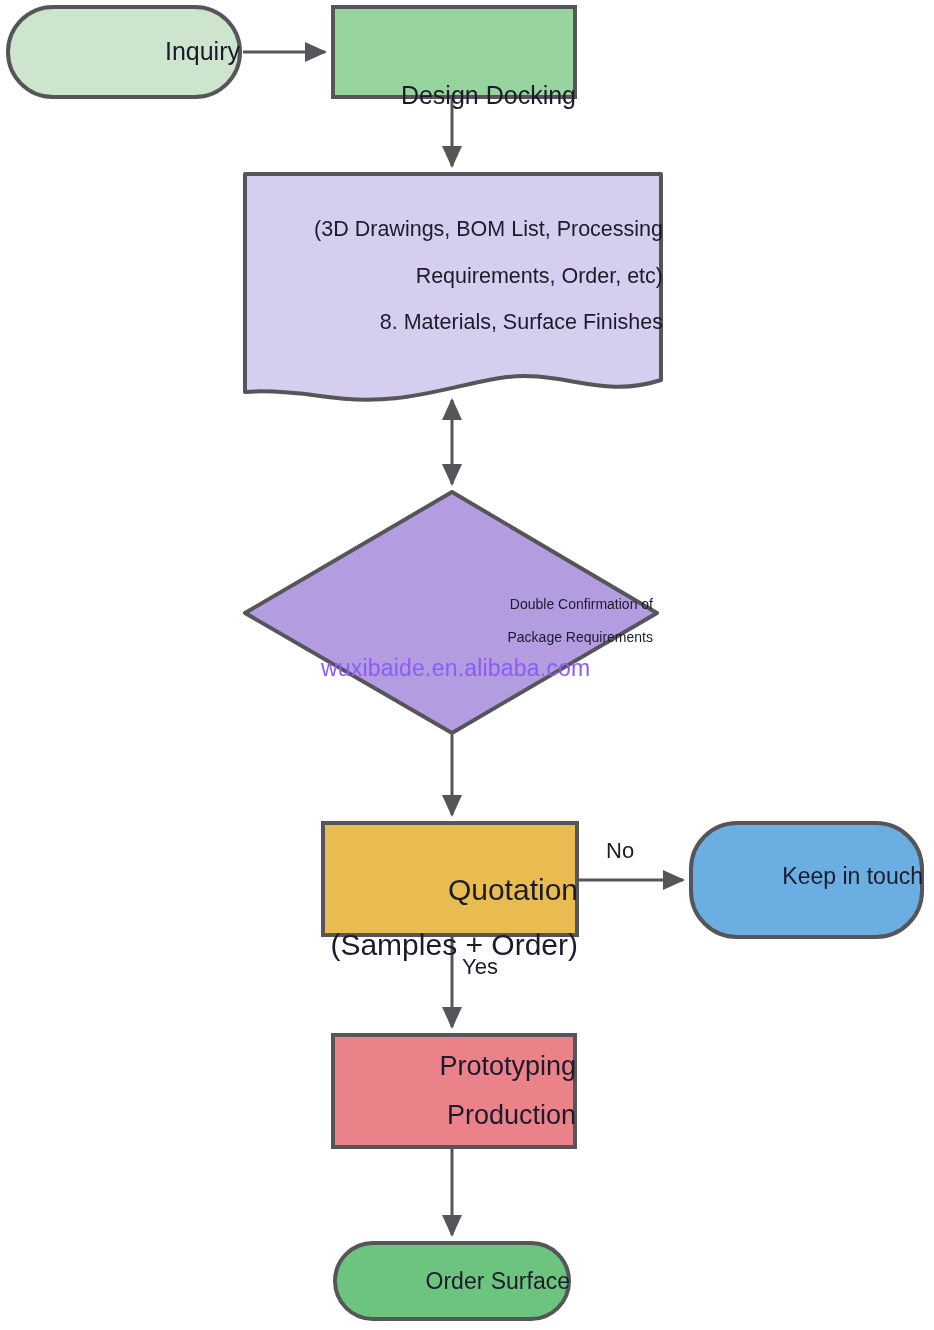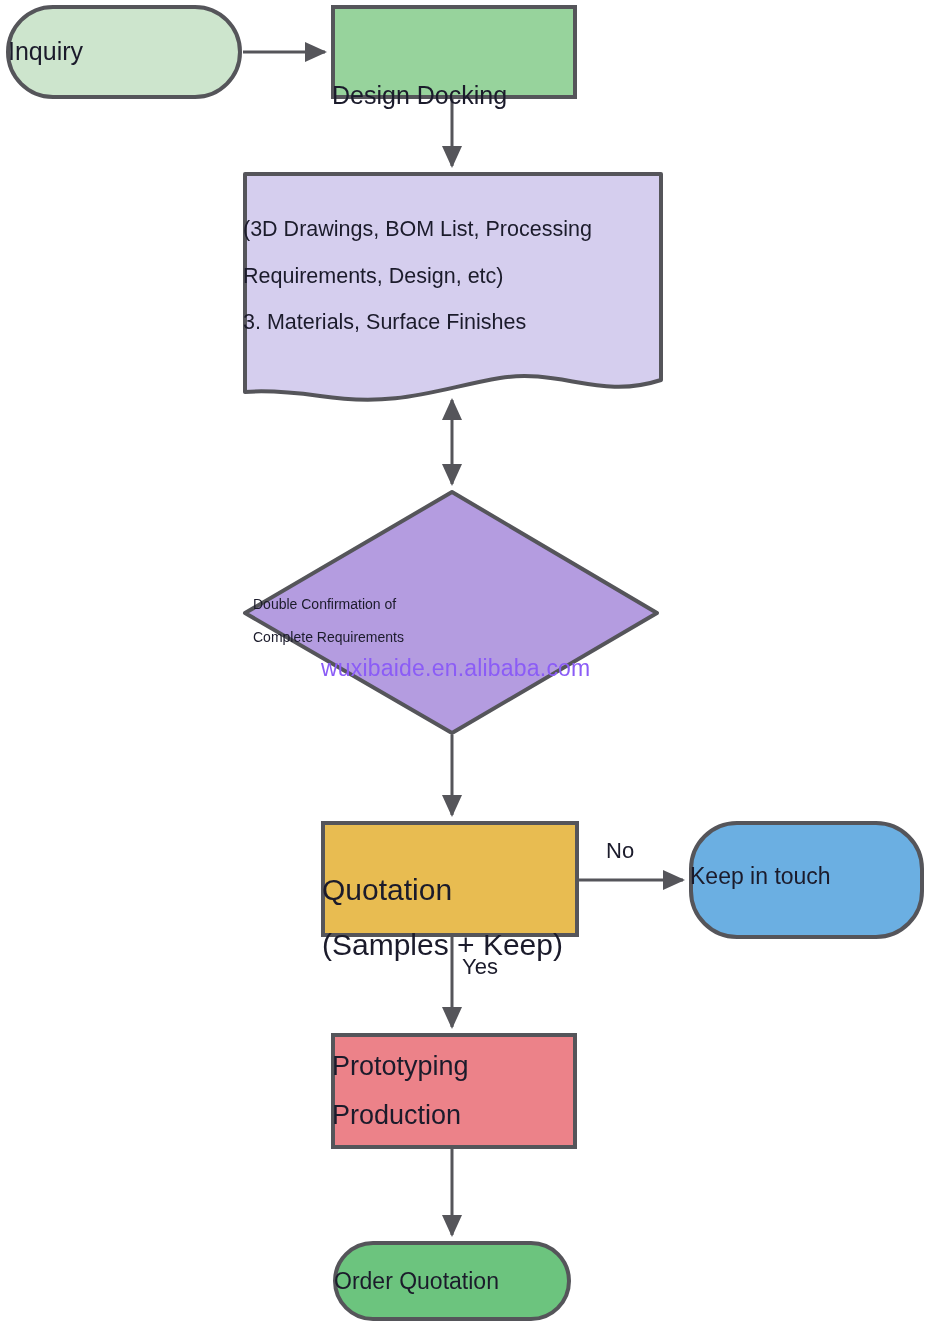--- a/index.html
+++ b/index.html
@@ -22,21 +22,21 @@
     position: absolute;
     left: 0;
     top: 0;
     width: 934px;
     height: 1330px;
   }
   .node-label {
     position: absolute;
     display: flex;
     flex-direction: column;
-    align-items: flex-start;
+    align-items: flex-end;
     justify-content: center;
     text-align: center;
     color: #1b1b2b;
     pointer-events: none;
     white-space: nowrap;
   }
   .node-label .line {
     display: block;
     line-height: 1.42;
   }
@@ -126,45 +126,45 @@
   <div class="node-label lbl-inquiry">
     <span class="line">Inquiry</span>
   </div>
 
   <div class="node-label lbl-design">
     <span class="line">Design Docking</span>
   </div>
 
   <div class="node-label lbl-doc">
     <span class="line">(3D Drawings, BOM List, Processing</span>
-    <span class="line">Requirements, Design, etc)</span>
-    <span class="line">3. Materials, Surface Finishes</span>
+    <span class="line">Requirements, Order, etc)</span>
+    <span class="line">8. Materials, Surface Finishes</span>
   </div>
 
   <div class="node-label lbl-diamond">
     <span class="line">Double Confirmation of</span>
-    <span class="line">Complete Requirements</span>
+    <span class="line">Package Requirements</span>
   </div>
 
   <div class="node-label lbl-quotation">
     <span class="line">Quotation</span>
-    <span class="line">(Samples + Keep)</span>
+    <span class="line">(Samples + Order)</span>
   </div>
 
   <div class="node-label lbl-keep">
     <span class="line">Keep in touch</span>
   </div>
 
   <div class="node-label lbl-proto">
     <span class="line">Prototyping</span>
     <span class="line">Production</span>
   </div>
 
   <div class="node-label lbl-delivery">
-    <span class="line">Order Quotation</span>
+    <span class="line">Order Surface</span>
   </div>
 
   <div class="edge-label lbl-no">No</div>
   <div class="edge-label lbl-yes">Yes</div>
 
   <div class="watermark">wuxibaide.en.alibaba.com</div>
 
 </div>
 
 </body></html>

